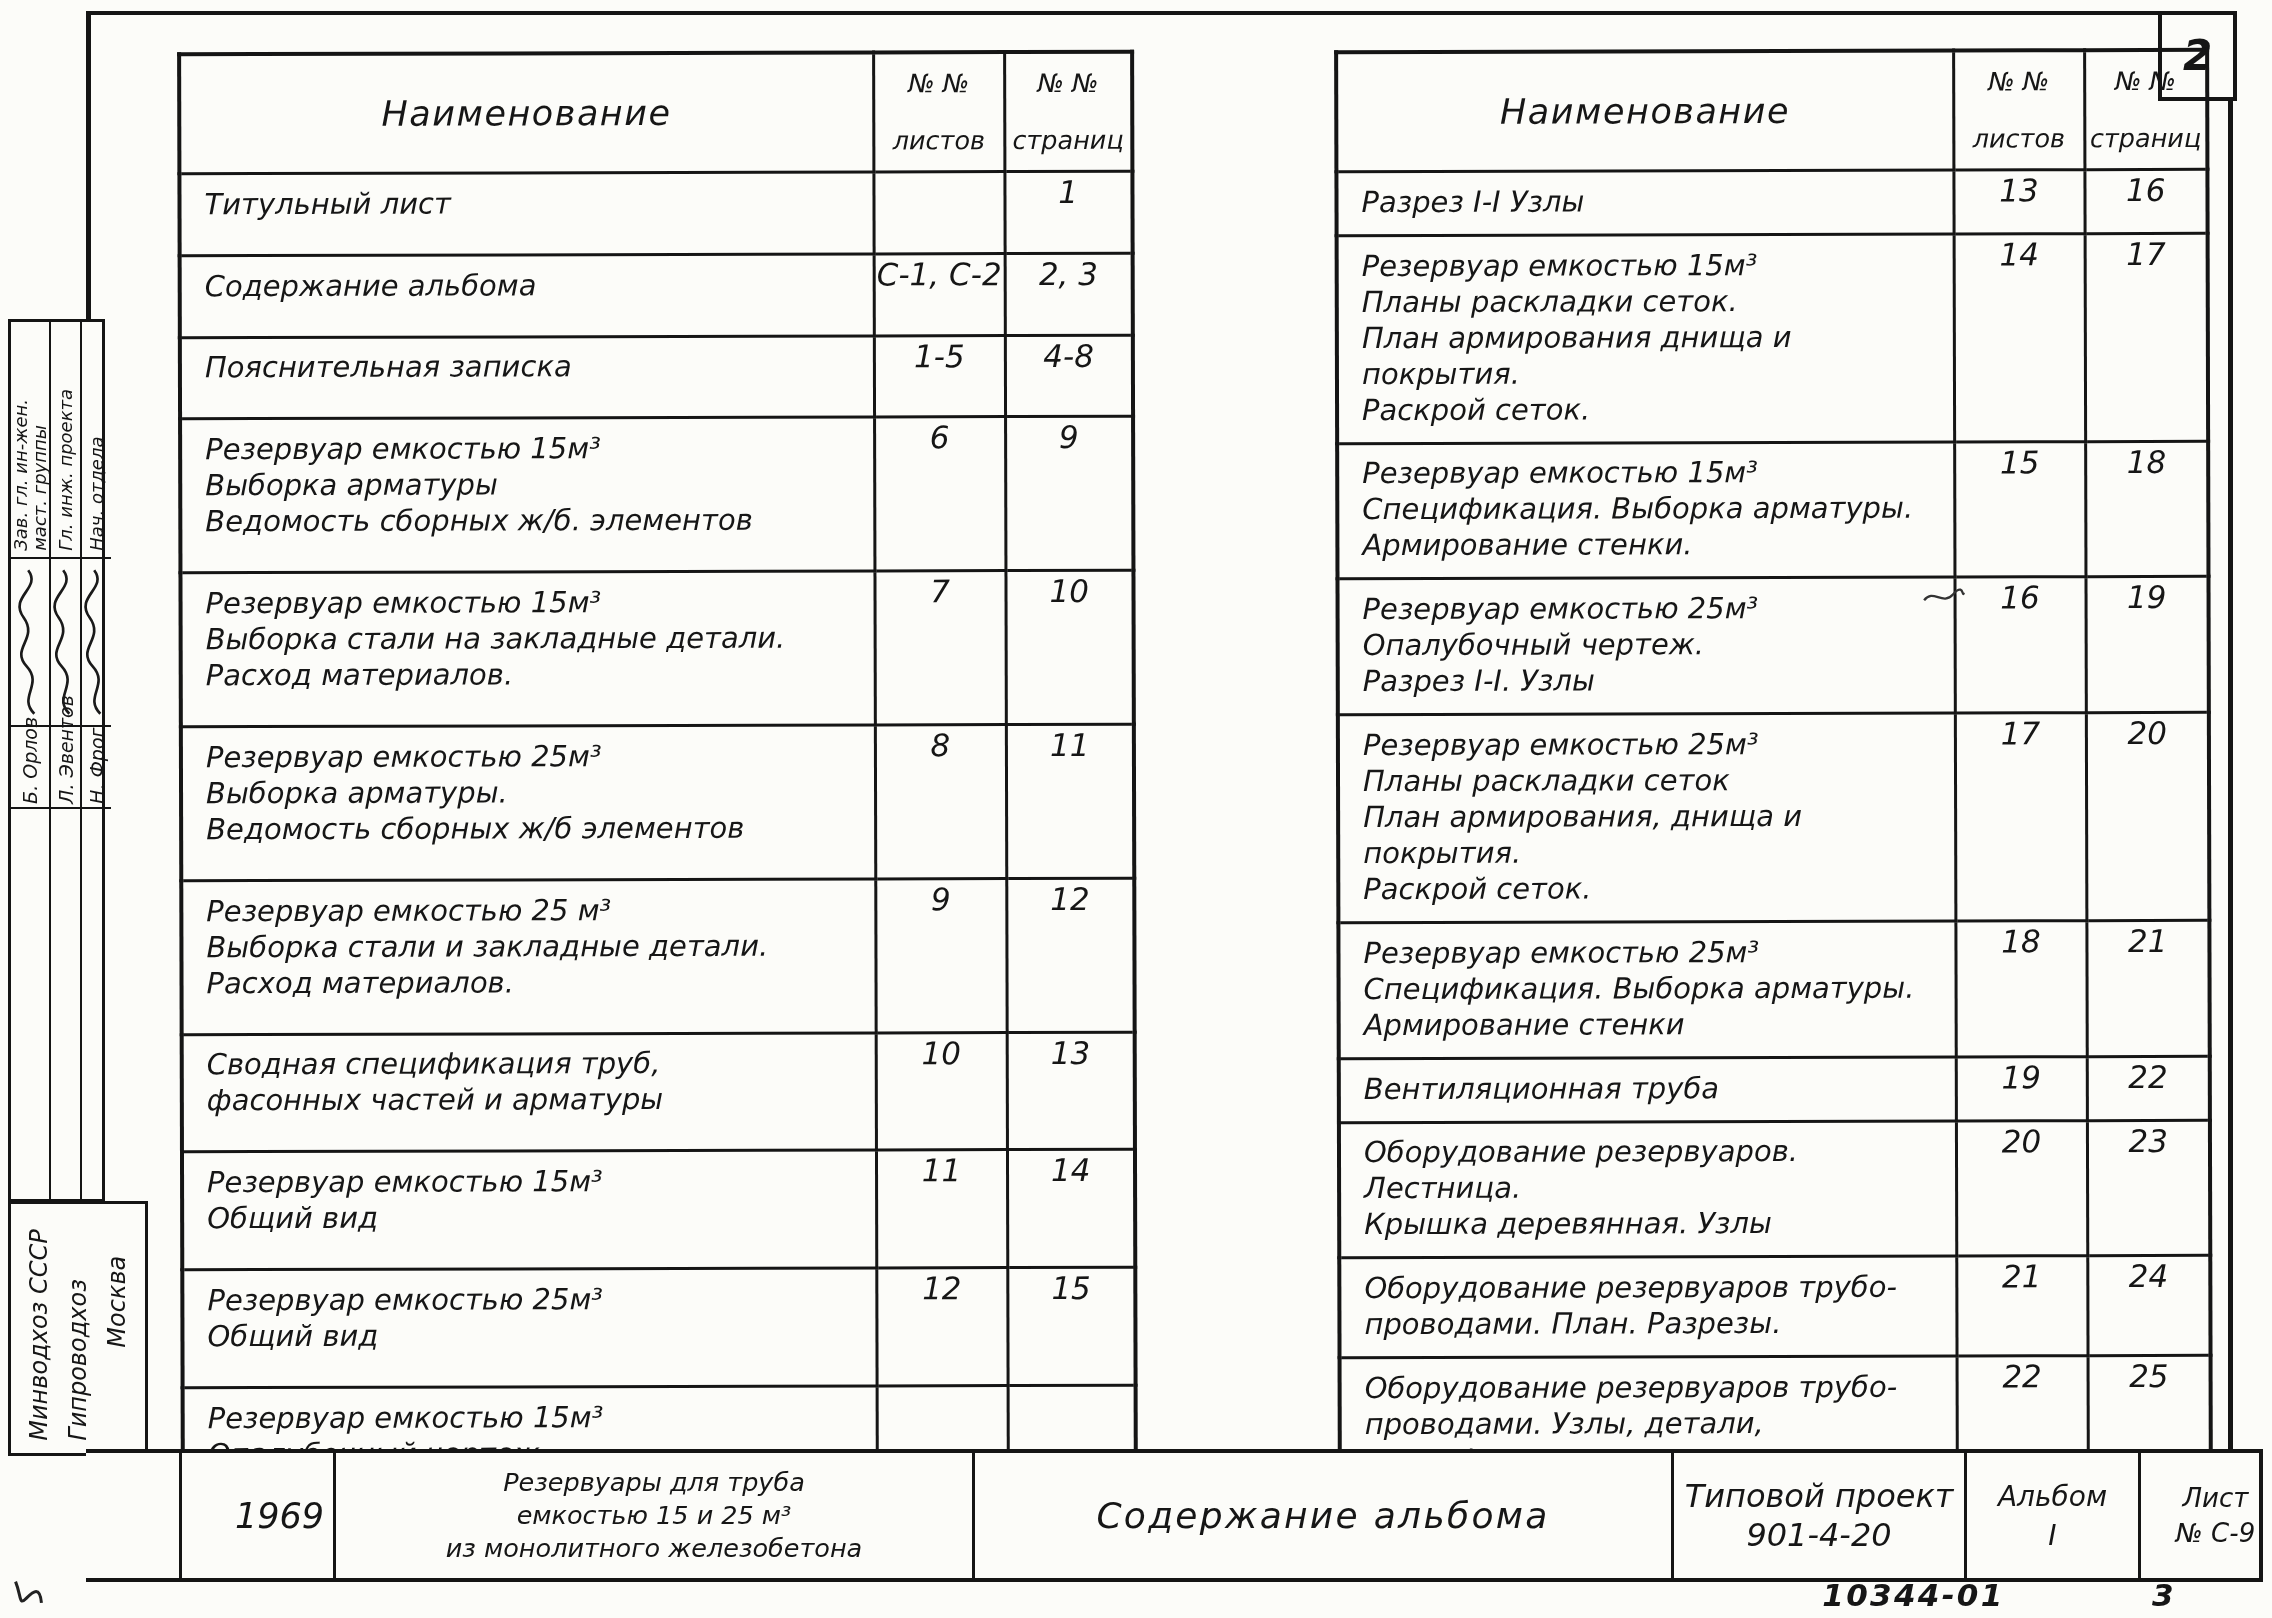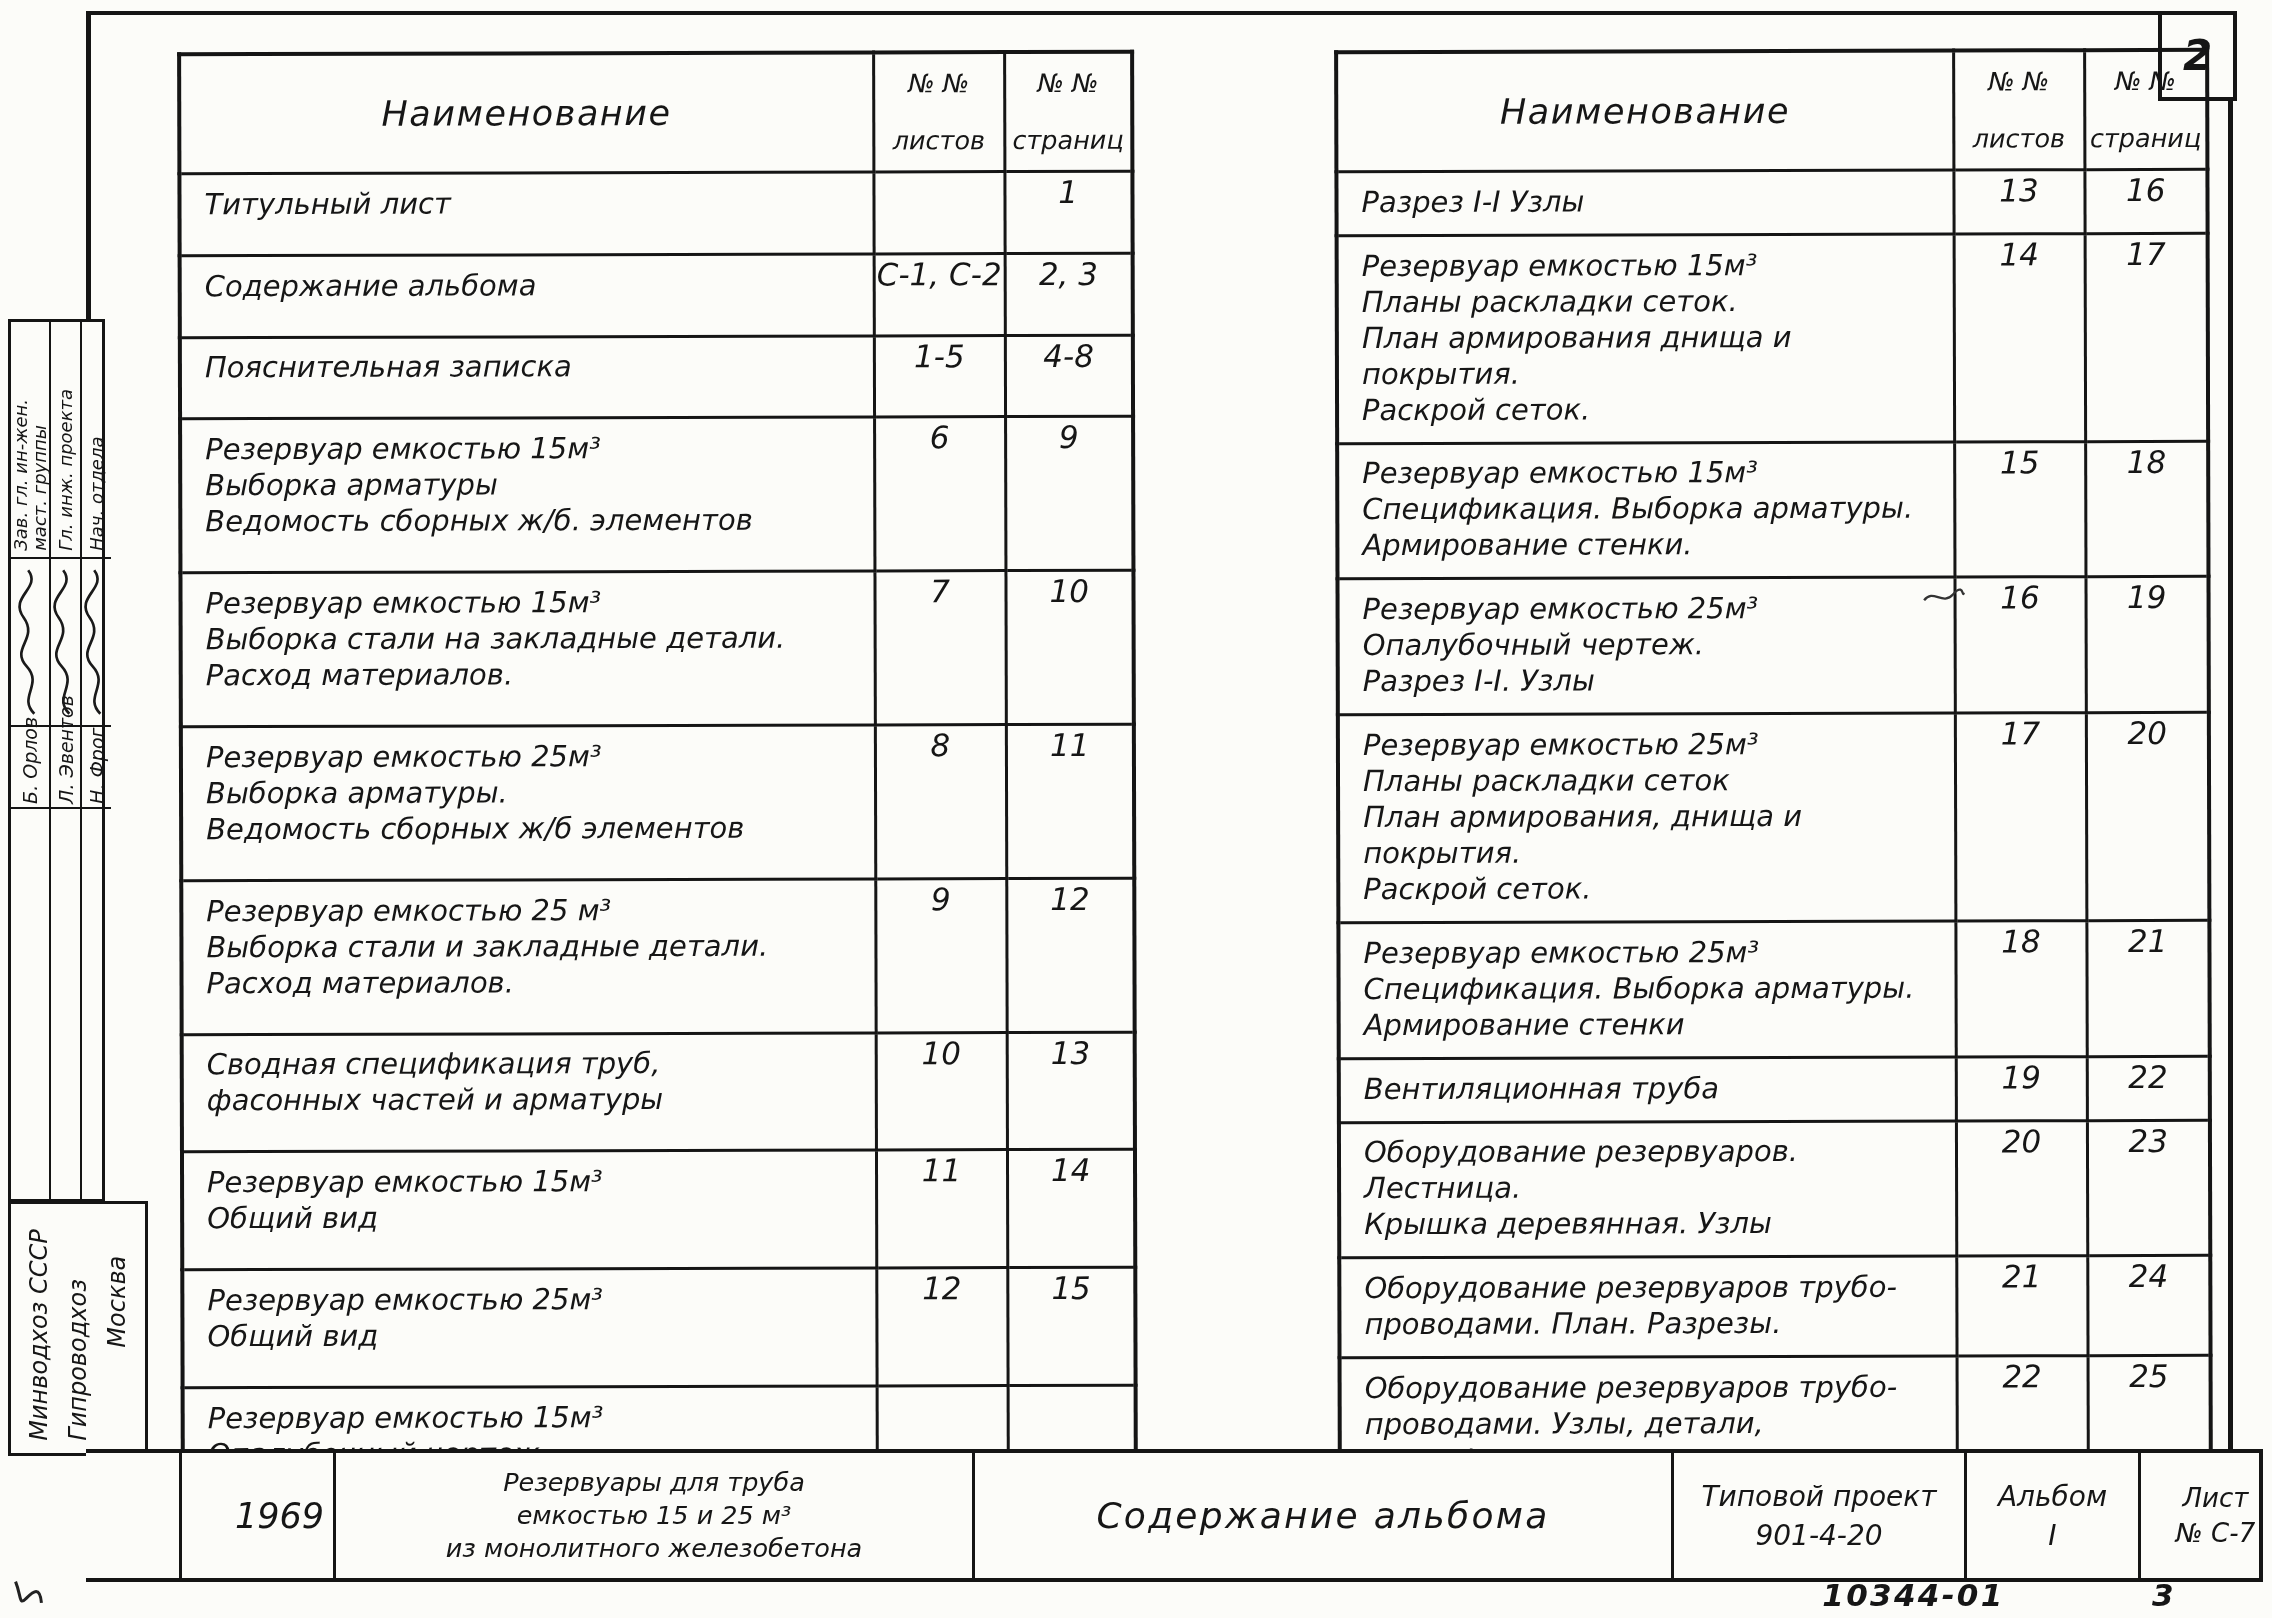--- a/index.html
+++ b/index.html
@@ -36,21 +36,21 @@
   
   .tblock{
     position:absolute;left:86px;top:1449px;width:2177px;height:125px;
     display:flex;border-top:4.6px solid #151515;border-bottom:4.6px solid #151515;background:#fcfcf9;
   }
   .tcell{border-right:3.9px solid #151515;height:100%;display:flex;flex-direction:column;align-items:center;justify-content:center;box-sizing:border-box;}
   .tc-spacer{width:96px;border-right:3.9px solid #151515;}
   .tc-year{width:154px;font-size:35px;padding-left:44px;}
   .tc-proj{width:639px;font-size:25.5px;line-height:33px;text-align:center;}
   .tc-main{width:699px;font-size:36px;letter-spacing:2.3px;}
-  .tc-type{width:293px;font-size:28px;line-height:39px;text-align:center;}
+  .tc-type{width:293px;font-size:32px;line-height:39px;text-align:center;}
   .tc-album{width:174px;font-size:28px;line-height:39px;text-align:center;}
   .tc-list{flex:1;font-size:26px;line-height:35px;text-align:center;border-right:4.6px solid #151515;margin-left:31px;}
   .under-note{position:absolute;top:1577px;font-size:31px;font-weight:bold;letter-spacing:2.3px;}
   .under-doc{left:1759px;width:309px;text-align:center;}
   .under-num{left:2152px;}
   
   .stamp{
     position:absolute;left:7.7px;top:1202px;width:883px;height:97px;
     transform:rotate(-90deg);transform-origin:0 0;
     display:flex;flex-direction:column;border:3.1px solid #151515;box-sizing:border-box;background:#fcfcf9;
@@ -367,21 +367,21 @@
     <div class="tcell tc-type">
       <div>Типовой проект</div>
       <div>901-4-20</div>
     </div>
     <div class="tcell tc-album">
       <div>Альбом</div>
       <div>I</div>
     </div>
     <div class="tcell tc-list">
       <div>Лист</div>
-      <div>№ С-7</div>
+      <div>№ С-9</div>
     </div>
   </div>
 
   <div class="under-note under-doc">10344-01</div>
   <div class="under-note under-num">3</div>
 
   <svg class="stray" style="left:10.8px;top:1575px;" width="35" height="39" viewBox="0 0 46 50">
     <path d="M6 8 C 14 28, 10 40, 20 30 S 38 14, 40 36" fill="none" stroke="#222" stroke-width="4"></path>
   </svg>
   <svg class="stray" style="left:1921px;top:585px;" width="46" height="26" viewBox="0 0 60 34">

